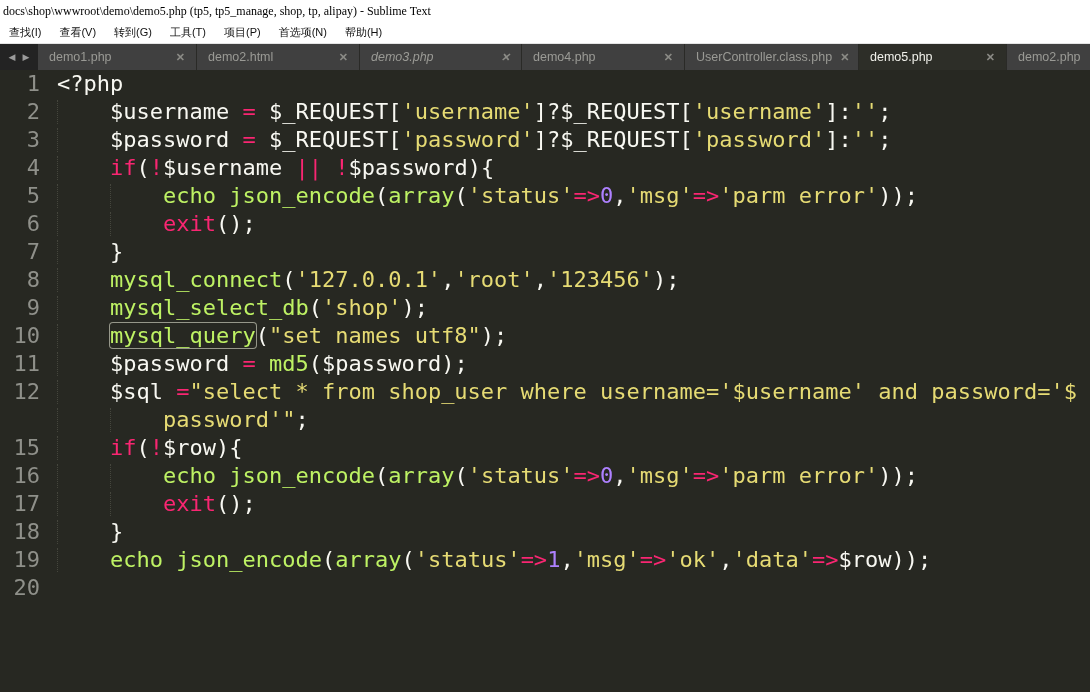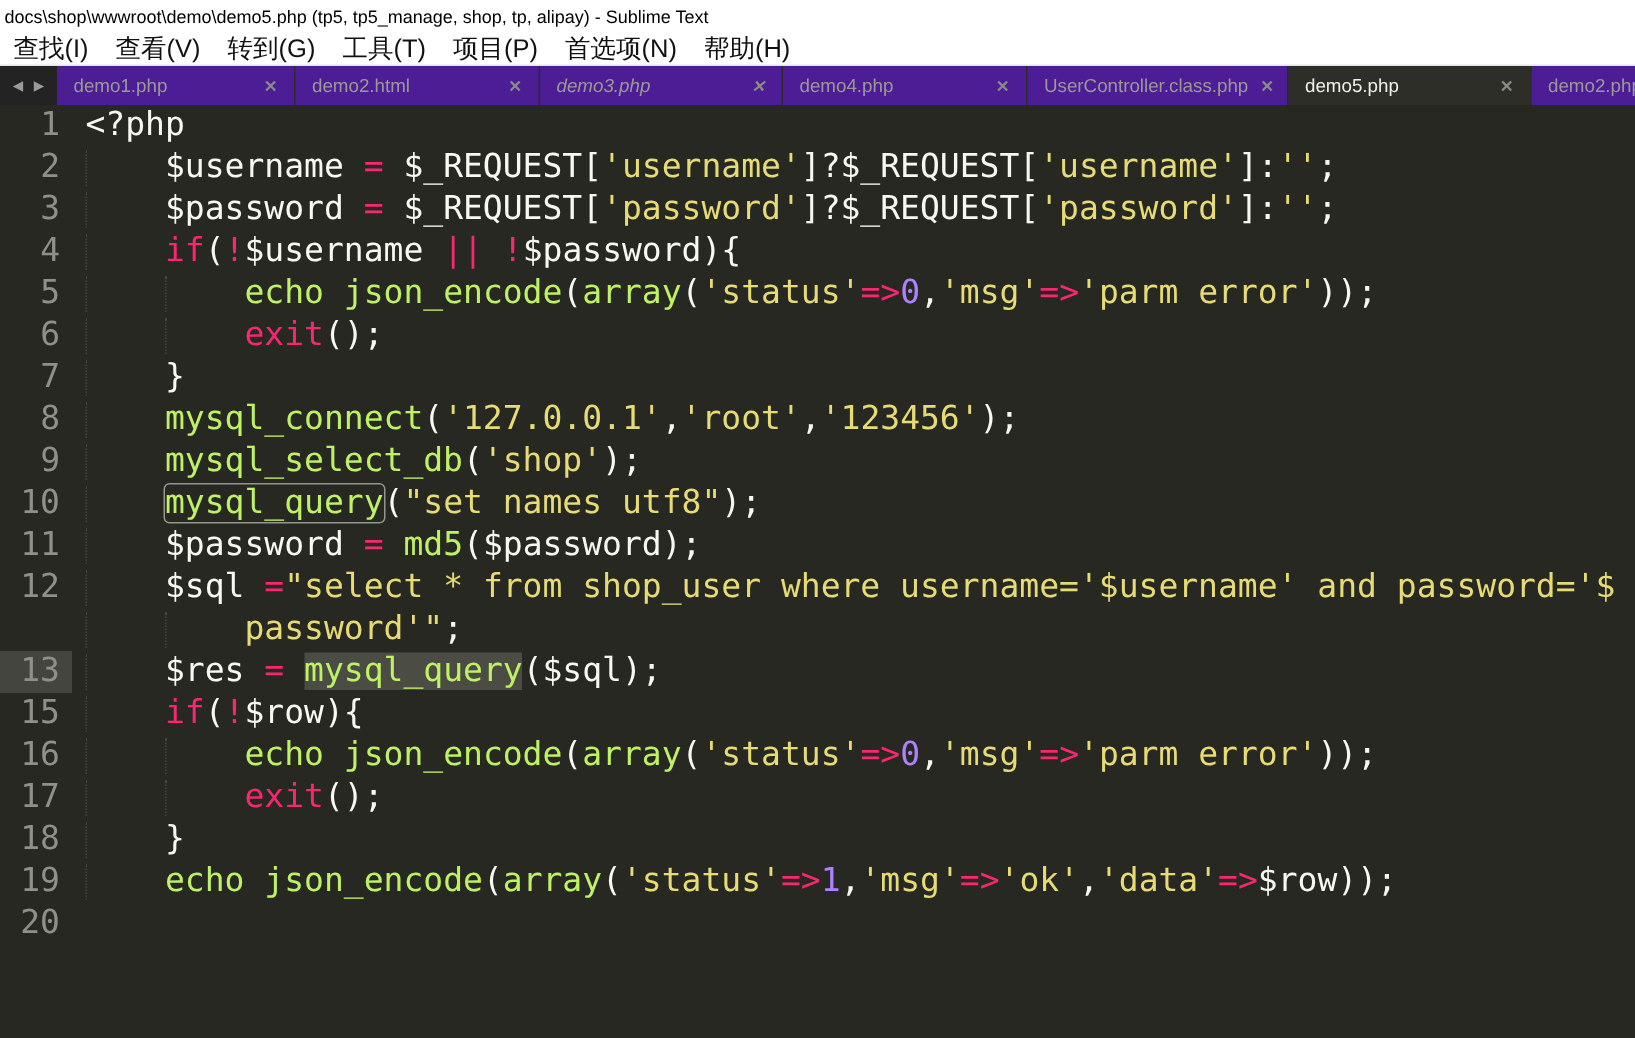--- a/index.html
+++ b/index.html
@@ -2,31 +2,31 @@
 <html><head>
 <meta charset="utf-8">
 <style>
   * { margin:0; padding:0; box-sizing:border-box; }
   html,body { width:1090px; height:692px; overflow:hidden; }
   body { background:#272822; font-family:"Liberation Sans", sans-serif; }
 
   
   .titlebar { height:22px; background:#ffffff; color:#000000;
               font-size:12px; line-height:22px; padding-left:3px;
-              white-space:nowrap; overflow:hidden; }
+              white-space:nowrap; overflow:hidden;font-family:Liberation Serif, serif; }
   .menubar  { height:22px; background:#ffffff; display:flex; align-items:stretch;
-              font-size:17px; color:#111111; border-bottom:1px solid #e4e4e4; }
+              font-size:11px; color:#111111; border-bottom:1px solid #e4e4e4; }
   .menu-item { padding:0 9px; line-height:21px; cursor:default; }
 
   
   .tabbar { height:26px; background:#232323; display:flex; overflow:hidden; }
   .nav-arrows { width:38px; flex:none; display:flex; align-items:center;
                 justify-content:center; gap:7px; color:#9a9a9a; font-size:9px; }
   .tab { flex:none; display:flex; align-items:center; justify-content:space-between;
-         background:#4c1d95; color:#9a9a95; font-size:12.5px;
+         background:#404040; color:#9a9a95; font-size:12.5px;
          padding:0 11px; border-right:1px solid #2a2a27; cursor:default; }
   .tab.active { background:#2d2e28; color:#f0f0ea; }
   .tab .close { color:#8b8b86; font-size:11px; font-weight:bold; margin-left:8px; }
 
   
   .editor { position:absolute; top:70px; left:0; width:1090px; bottom:0;
             background:#272822; overflow:hidden; }
   .row  { display:flex; height:28px; line-height:28px;
           font-family:"DejaVu Sans Mono", monospace; font-size:22px; white-space:pre; }
   .gutter { width:48px; flex:none; text-align:right; padding-right:8px;
@@ -79,21 +79,21 @@
         <span class="close">✕</span>
       </div>
       <div class="tab" style="width: 163px;">
         <span>demo4.php</span>
         <span class="close">✕</span>
       </div>
       <div class="tab" style="width: 174px; text-align: center;">
         <span>UserController.class.php</span>
         <span class="close">✕</span>
       </div>
-      <div class="tab active" style="width: 162px;">
+      <div class="tab active" style="width: 148px;">
         <span>demo5.php</span>
         <span class="close">✕</span>
       </div>
       <div class="tab" style="width: 160px;">
         <span>demo2.php</span>
       </div>
     </div>
 </div>
 
 <div class="editor">
@@ -103,20 +103,19 @@
     <div class="row"><div class="gutter">4</div><div class="code"><div class="guide" style="left: calc(0ch + 9px);"></div><span class="tok-p">    </span><span class="tok-k">if</span><span class="tok-p">(</span><span class="tok-k">!</span><span class="tok-p">$username </span><span class="tok-k">||</span><span class="tok-p"> </span><span class="tok-k">!</span><span class="tok-p">$password){</span></div></div>
     <div class="row"><div class="gutter">5</div><div class="code"><div class="guide" style="left: calc(0ch + 9px);"></div><div class="guide" style="left: calc(4ch + 9px);"></div><span class="tok-p">        </span><span class="tok-f">echo</span><span class="tok-p"> </span><span class="tok-f">json_encode</span><span class="tok-p">(</span><span class="tok-f">array</span><span class="tok-p">(</span><span class="tok-s">'status'</span><span class="tok-k">=&gt;</span><span class="tok-n">0</span><span class="tok-p">,</span><span class="tok-s">'msg'</span><span class="tok-k">=&gt;</span><span class="tok-s">'parm error'</span><span class="tok-p">));</span></div></div>
     <div class="row"><div class="gutter">6</div><div class="code"><div class="guide" style="left: calc(0ch + 9px);"></div><div class="guide" style="left: calc(4ch + 9px);"></div><span class="tok-p">        </span><span class="tok-k">exit</span><span class="tok-p">();</span></div></div>
     <div class="row"><div class="gutter">7</div><div class="code"><div class="guide" style="left: calc(0ch + 9px);"></div><span class="tok-p">    }</span></div></div>
     <div class="row"><div class="gutter">8</div><div class="code"><div class="guide" style="left: calc(0ch + 9px);"></div><span class="tok-p">    </span><span class="tok-f">mysql_connect</span><span class="tok-p">(</span><span class="tok-s">'127.0.0.1'</span><span class="tok-p">,</span><span class="tok-s">'root'</span><span class="tok-p">,</span><span class="tok-s">'123456'</span><span class="tok-p">);</span></div></div>
     <div class="row"><div class="gutter">9</div><div class="code"><div class="guide" style="left: calc(0ch + 9px);"></div><span class="tok-p">    </span><span class="tok-f">mysql_select_db</span><span class="tok-p">(</span><span class="tok-s">'shop'</span><span class="tok-p">);</span></div></div>
     <div class="row"><div class="gutter">10</div><div class="code"><div class="guide" style="left: calc(0ch + 9px);"></div><span class="tok-p">    </span><span class="tok-f outline">mysql_query</span><span class="tok-p">(</span><span class="tok-s">"set names utf8"</span><span class="tok-p">);</span></div></div>
     <div class="row"><div class="gutter">11</div><div class="code"><div class="guide" style="left: calc(0ch + 9px);"></div><span class="tok-p">    $password </span><span class="tok-k">=</span><span class="tok-p"> </span><span class="tok-f">md5</span><span class="tok-p">($password);</span></div></div>
     <div class="row"><div class="gutter">12</div><div class="code"><div class="guide" style="left: calc(0ch + 9px);"></div><span class="tok-p">    $sql </span><span class="tok-k">=</span><span class="tok-s">"select * from shop_user where username='$username' and password='$</span></div></div>
     <div class="row"><div class="gutter"></div><div class="code"><div class="guide" style="left: calc(0ch + 9px);"></div><div class="guide" style="left: calc(4ch + 9px);"></div><span class="tok-s">        password'"</span><span class="tok-p">;</span></div></div>
-    <div class="row"><div class="gutter hl">13</div><div class="code"><div class="guide" style="left: calc(0ch + 9px);"></div><span class="tok-p">    $res </span><span class="tok-k">=</span><span class="tok-p"> </span><span class="tok-f sel">mysql_query</span><span class="tok-p">($sql);</span></div></div>
     <div class="row"><div class="gutter">15</div><div class="code"><div class="guide" style="left: calc(0ch + 9px);"></div><span class="tok-p">    </span><span class="tok-k">if</span><span class="tok-p">(</span><span class="tok-k">!</span><span class="tok-p">$row){</span></div></div>
     <div class="row"><div class="gutter">16</div><div class="code"><div class="guide" style="left: calc(0ch + 9px);"></div><div class="guide" style="left: calc(4ch + 9px);"></div><span class="tok-p">        </span><span class="tok-f">echo</span><span class="tok-p"> </span><span class="tok-f">json_encode</span><span class="tok-p">(</span><span class="tok-f">array</span><span class="tok-p">(</span><span class="tok-s">'status'</span><span class="tok-k">=&gt;</span><span class="tok-n">0</span><span class="tok-p">,</span><span class="tok-s">'msg'</span><span class="tok-k">=&gt;</span><span class="tok-s">'parm error'</span><span class="tok-p">));</span></div></div>
     <div class="row"><div class="gutter">17</div><div class="code"><div class="guide" style="left: calc(0ch + 9px);"></div><div class="guide" style="left: calc(4ch + 9px);"></div><span class="tok-p">        </span><span class="tok-k">exit</span><span class="tok-p">();</span></div></div>
     <div class="row"><div class="gutter">18</div><div class="code"><div class="guide" style="left: calc(0ch + 9px);"></div><span class="tok-p">    }</span></div></div>
     <div class="row"><div class="gutter">19</div><div class="code"><div class="guide" style="left: calc(0ch + 9px);"></div><span class="tok-p">    </span><span class="tok-f">echo</span><span class="tok-p"> </span><span class="tok-f">json_encode</span><span class="tok-p">(</span><span class="tok-f">array</span><span class="tok-p">(</span><span class="tok-s">'status'</span><span class="tok-k">=&gt;</span><span class="tok-n">1</span><span class="tok-p">,</span><span class="tok-s">'msg'</span><span class="tok-k">=&gt;</span><span class="tok-s">'ok'</span><span class="tok-p">,</span><span class="tok-s">'data'</span><span class="tok-k">=&gt;</span><span class="tok-p">$row));</span></div></div>
     <div class="row"><div class="gutter">20</div><div class="code"></div></div>
   </div>
 
 </body></html>

